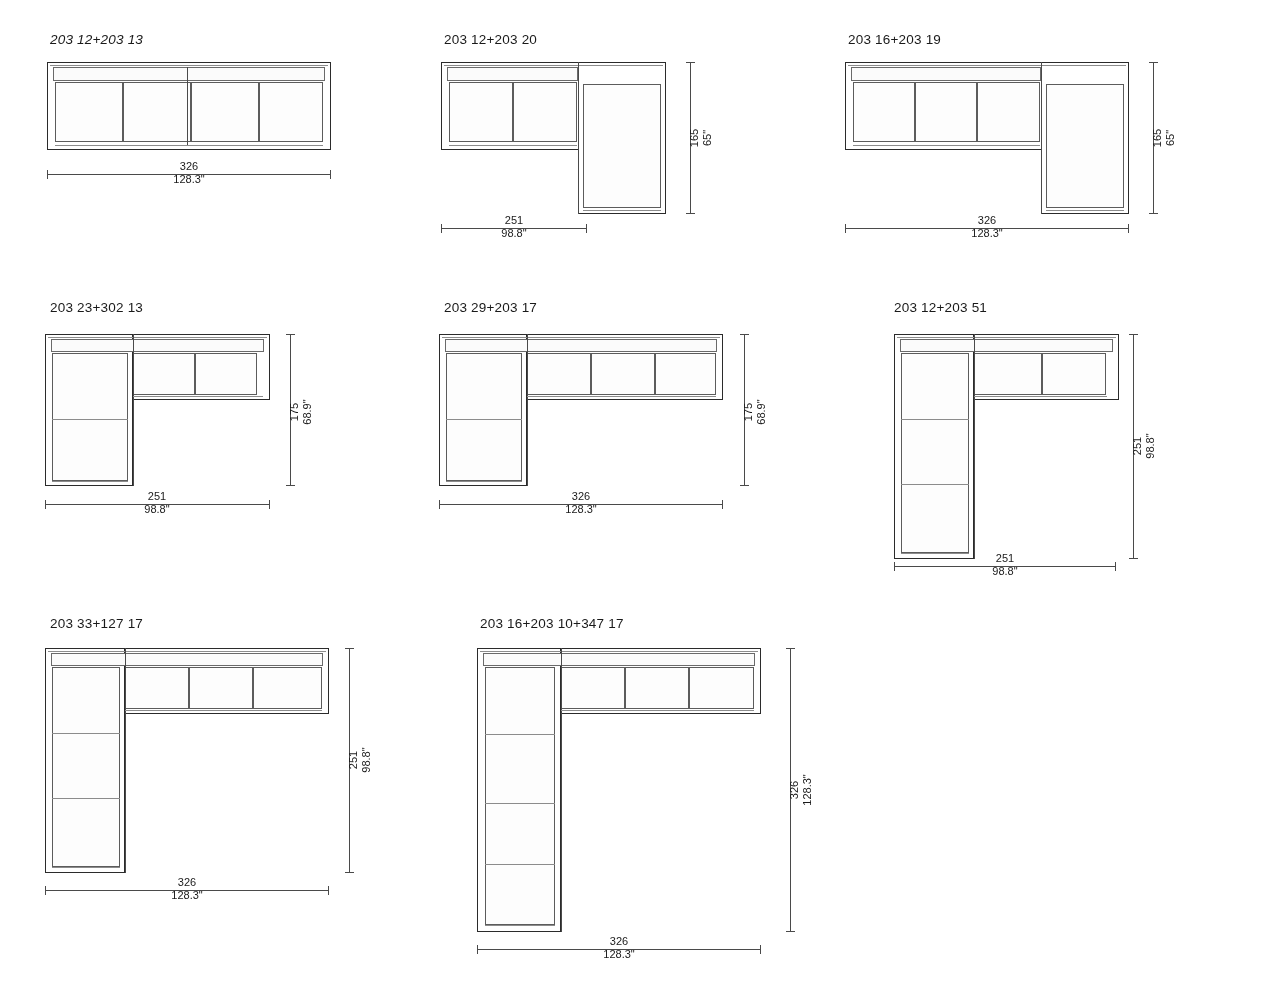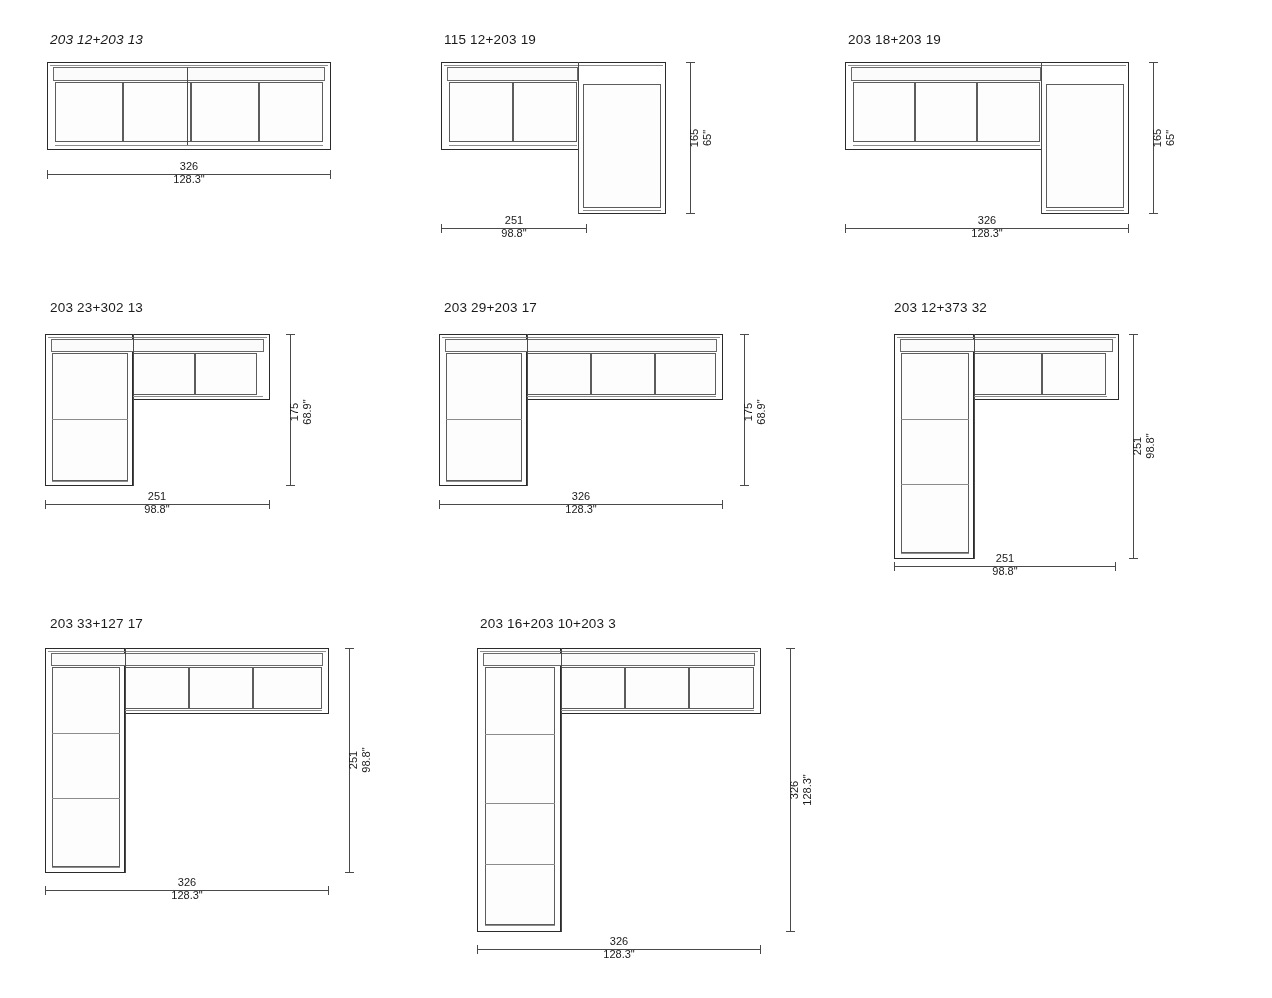--- a/index.html
+++ b/index.html
@@ -44,21 +44,21 @@
   </div>
   <div class="plan" style="left:47px;top:170px;width:284px;height:26px;">
     <div class="dim-h" style="left:0;top:4px;width:284px;"></div>
     <div class="tick-v" style="left:0;top:0;"></div>
     <div class="tick-v" style="left:283px;top:0;"></div>
     <div class="dim-label" style="left:92px;top:-10px;width:100px;">326</div>
     <div class="dim-label" style="left:92px;top:3px;width:100px;">128.3"</div>
   </div>
 
   <div class="cfg" style="left:444px;top:32px;">
-    <div class="cfg-title">115 12+203 19</div>
+    <div class="cfg-title">203 12+203 20</div>
   </div>
   <div class="plan" style="left:441px;top:62px;width:225px;height:152px;">
     <div class="outline" style="left:0;top:0;width:225px;height:88px;"></div>
     <div class="outline" style="left:137px;top:0;width:88px;height:152px;"></div>
     <div class="hair" style="left:3px;top:3px;width:219px;height:1px;"></div>
     <div class="backrest" style="left:6px;top:5px;width:131px;height:14px;"></div>
     <div class="cushion" style="left:8px;top:20px;width:64px;height:60px;"></div>
     <div class="cushion" style="left:72px;top:20px;width:64px;height:60px;"></div>
     <div class="cushion" style="left:142px;top:22px;width:78px;height:124px;"></div>
     <div class="thin" style="left:137px;top:0;width:1px;height:152px;"></div>
@@ -74,21 +74,21 @@
   </div>
   <div class="plan" style="left:686px;top:62px;width:30px;height:152px;">
     <div class="dim-v" style="left:4px;top:0;height:152px;"></div>
     <div class="tick-h" style="left:0;top:0;"></div>
     <div class="tick-h" style="left:0;top:151px;"></div>
     <div class="dim-label-v" style="left:2px;top:126px;width:100px;">165</div>
     <div class="dim-label-v" style="left:15px;top:126px;width:100px;">65"</div>
   </div>
 
   <div class="cfg" style="left:848px;top:32px;">
-    <div class="cfg-title">203 18+203 19</div>
+    <div class="cfg-title">203 16+203 19</div>
   </div>
   <div class="plan" style="left:845px;top:62px;width:284px;height:152px;">
     <div class="outline" style="left:0;top:0;width:284px;height:88px;"></div>
     <div class="outline" style="left:196px;top:0;width:88px;height:152px;"></div>
     <div class="hair" style="left:3px;top:3px;width:278px;height:1px;"></div>
     <div class="backrest" style="left:6px;top:5px;width:190px;height:14px;"></div>
     <div class="cushion" style="left:8px;top:20px;width:62px;height:60px;"></div>
     <div class="cushion" style="left:70px;top:20px;width:62px;height:60px;"></div>
     <div class="cushion" style="left:132px;top:20px;width:63px;height:60px;"></div>
     <div class="cushion" style="left:201px;top:22px;width:78px;height:124px;"></div>
@@ -168,21 +168,21 @@
   </div>
   <div class="plan" style="left:740px;top:334px;width:30px;height:152px;">
     <div class="dim-v" style="left:4px;top:0;height:152px;"></div>
     <div class="tick-h" style="left:0;top:0;"></div>
     <div class="tick-h" style="left:0;top:151px;"></div>
     <div class="dim-label-v" style="left:2px;top:128px;width:100px;">175</div>
     <div class="dim-label-v" style="left:15px;top:128px;width:100px;">68.9"</div>
   </div>
 
   <div class="cfg" style="left:894px;top:300px;">
-    <div class="cfg-title">203 12+373 32</div>
+    <div class="cfg-title">203 12+203 51</div>
   </div>
   <div class="plan" style="left:894px;top:334px;width:225px;height:225px;">
     <div class="outline" style="left:0;top:0;width:225px;height:66px;"></div>
     <div class="outline" style="left:0;top:0;width:80px;height:225px;"></div>
     <div class="hair" style="left:3px;top:3px;width:219px;height:1px;"></div>
     <div class="backrest" style="left:6px;top:5px;width:213px;height:13px;"></div>
     <div class="cushion" style="left:7px;top:19px;width:68px;height:200px;"></div>
     <div class="cushion" style="left:80px;top:19px;width:68px;height:42px;"></div>
     <div class="cushion" style="left:148px;top:19px;width:64px;height:42px;"></div>
     <div class="thin" style="left:80px;top:0;width:1px;height:225px;"></div>
@@ -233,21 +233,21 @@
   </div>
   <div class="plan" style="left:345px;top:648px;width:30px;height:225px;">
     <div class="dim-v" style="left:4px;top:0;height:225px;"></div>
     <div class="tick-h" style="left:0;top:0;"></div>
     <div class="tick-h" style="left:0;top:224px;"></div>
     <div class="dim-label-v" style="left:2px;top:162px;width:100px;">251</div>
     <div class="dim-label-v" style="left:15px;top:162px;width:100px;">98.8"</div>
   </div>
 
   <div class="cfg" style="left:480px;top:616px;">
-    <div class="cfg-title">203 16+203 10+203 3</div>
+    <div class="cfg-title">203 16+203 10+347 17</div>
   </div>
   <div class="plan" style="left:477px;top:648px;width:284px;height:284px;">
     <div class="outline" style="left:0;top:0;width:284px;height:66px;"></div>
     <div class="outline" style="left:0;top:0;width:84px;height:284px;"></div>
     <div class="hair" style="left:3px;top:3px;width:278px;height:1px;"></div>
     <div class="backrest" style="left:6px;top:5px;width:272px;height:13px;"></div>
     <div class="cushion" style="left:8px;top:19px;width:70px;height:258px;"></div>
     <div class="cushion" style="left:84px;top:19px;width:64px;height:42px;"></div>
     <div class="cushion" style="left:148px;top:19px;width:64px;height:42px;"></div>
     <div class="cushion" style="left:212px;top:19px;width:65px;height:42px;"></div>

